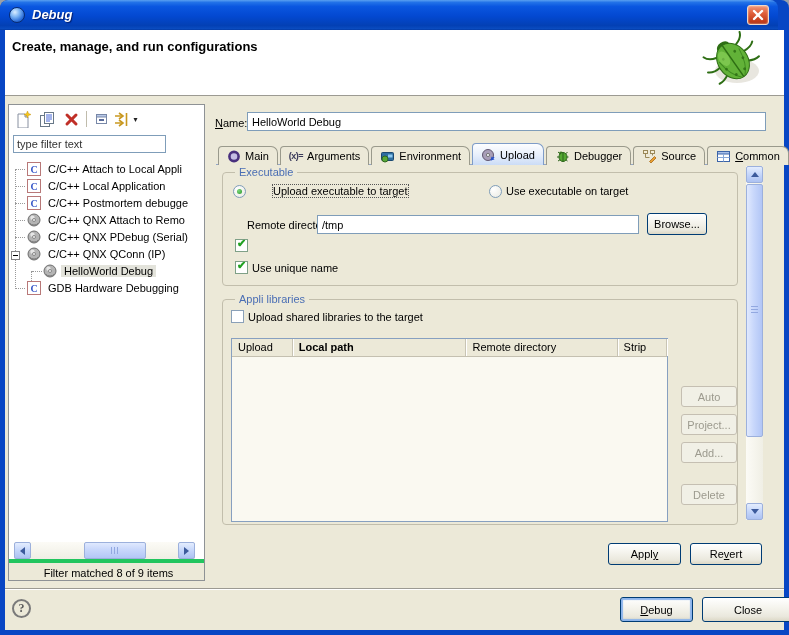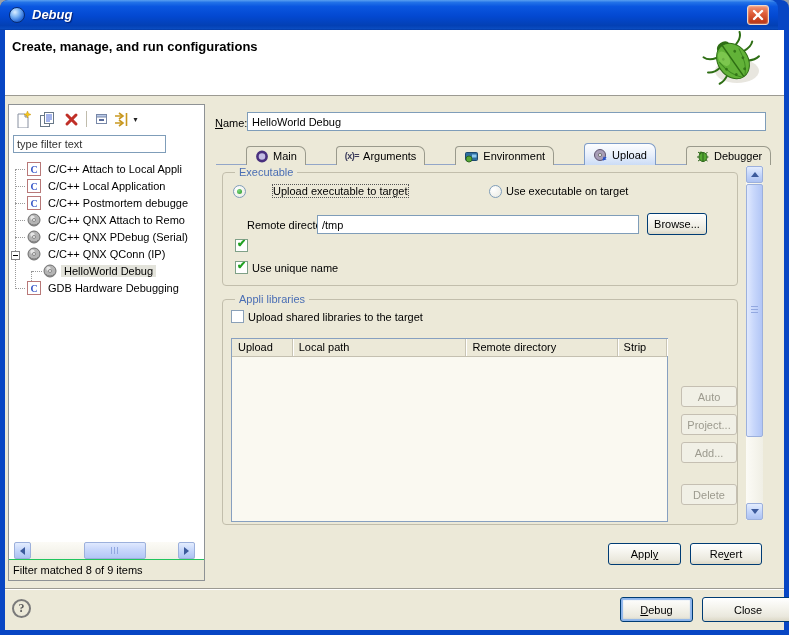--- a/index.html
+++ b/index.html
@@ -84,36 +84,36 @@
   .sb-thumb.h { background:linear-gradient(180deg,#E0E9FE,#C8D7FB 45%,#B2C6F6); }
   .grip-v { width:7px; height:9px; background:repeating-linear-gradient(180deg,#92A8E0 0 1px,transparent 1px 3px); }
   .grip-h { width:9px; height:7px; background:repeating-linear-gradient(90deg,#92A8E0 0 1px,transparent 1px 3px); }
   .arr { width:0; height:0; }
   .arr.up    { border-left:4px solid transparent; border-right:4px solid transparent; border-bottom:5px solid #3C5A9C; }
   .arr.down  { border-left:4px solid transparent; border-right:4px solid transparent; border-top:5px solid #3C5A9C; }
   .arr.left  { border-top:4px solid transparent; border-bottom:4px solid transparent; border-right:5px solid #3C5A9C; }
   .arr.right { border-top:4px solid transparent; border-bottom:4px solid transparent; border-left:5px solid #3C5A9C; }
   .status-strip {
     position:absolute; left:0; top:454px; width:195px; height:21px;
-    background:var(--dialog-bg,#ECE9D8); border-top:1px solid #22c55e; padding:4px 0 0 4px;
+    background:var(--dialog-bg,#ECE9D8); border-top:4px solid #22c55e; padding:4px 0 0 4px;text-align:center;
   }
   
   .name-label { position:absolute; left:210px; top:20px; }
   .name-input {
     position:absolute; left:242px; top:15px; width:519px; height:19px;
     border:1px solid var(--input-border,#7F9DB9); padding:1px 4px;
     font-family:"Liberation Sans",sans-serif; font-size:11px;
   }
   .tabbar { position:absolute; left:211px; top:46px; width:554px; height:22px; }
   .tabbar-line { position:absolute; left:0; bottom:0; width:100%; height:1px; background:#93A6C8; }
   #tabs { position:absolute; left:2px; bottom:0; display:flex; align-items:flex-end; }
   .tab {
     display:inline-flex; align-items:center; gap:4px; padding:0 8px; height:19px;
     border:1px solid #9A9A8C; border-bottom:none; border-radius:4px 7px 0 0;
-    background:var(--dialog-bg,#ECE9D8); margin-right:2px; cursor:pointer; position:relative;margin-left:28px;
+    background:var(--dialog-bg,#ECE9D8); margin-right:2px; cursor:pointer; position:relative;
   }
   .tab.selected {
     height:22px; background:linear-gradient(180deg,#FDFEFF,#E6EEFB 55%,var(--tab-selected-bottom,#CBDCF6));
     border-color:#7E9CC8; z-index:2;
   }
   .group { position:absolute; border:1px solid #C2BEAC; border-radius:4px; }
   .group-label {
     position:absolute; top:-7px; left:12px; background:var(--dialog-bg,#ECE9D8);
     padding:0 4px; color:var(--group-label,#4A6EB4);
   }
@@ -482,21 +482,21 @@
         <span class="ctl-label" style="left:29px; top:89px;">Use unique name</span>
       </div>
 
       <div class="group g-shared">
         <span class="group-label">Appli libraries</span>
         <span class="cb" style="left:8px; top:10px; border-color:#8AA0B8;"></span>
         <span class="ctl-label" style="left:25px; top:11px;">Upload shared libraries to the target</span>
         <div class="lib-table">
           <div class="lib-head" id="table-head">
               <div class="lib-col" style="width: 64px;">Upload</div>
-              <div class="lib-col" style="width: 184px;">Local path</div>
+              <div class="lib-col" style="width: 184px; font-weight: bold;">Local path</div>
               <div class="lib-col" style="width: 160px;">Remote directory</div>
               <div class="lib-col" style="width: 52px;">Strip</div>
             </div>
         </div>
         <div id="side-buttons">
             <button class="xp-btn side-btn disabled" style="top: 86px;">Auto</button>
             <button class="xp-btn side-btn disabled" style="top: 114px;">Project...</button>
             <button class="xp-btn side-btn disabled" style="top: 142px;">Add...</button>
             <button class="xp-btn side-btn disabled" style="top: 184px;">Delete</button>
           </div>

